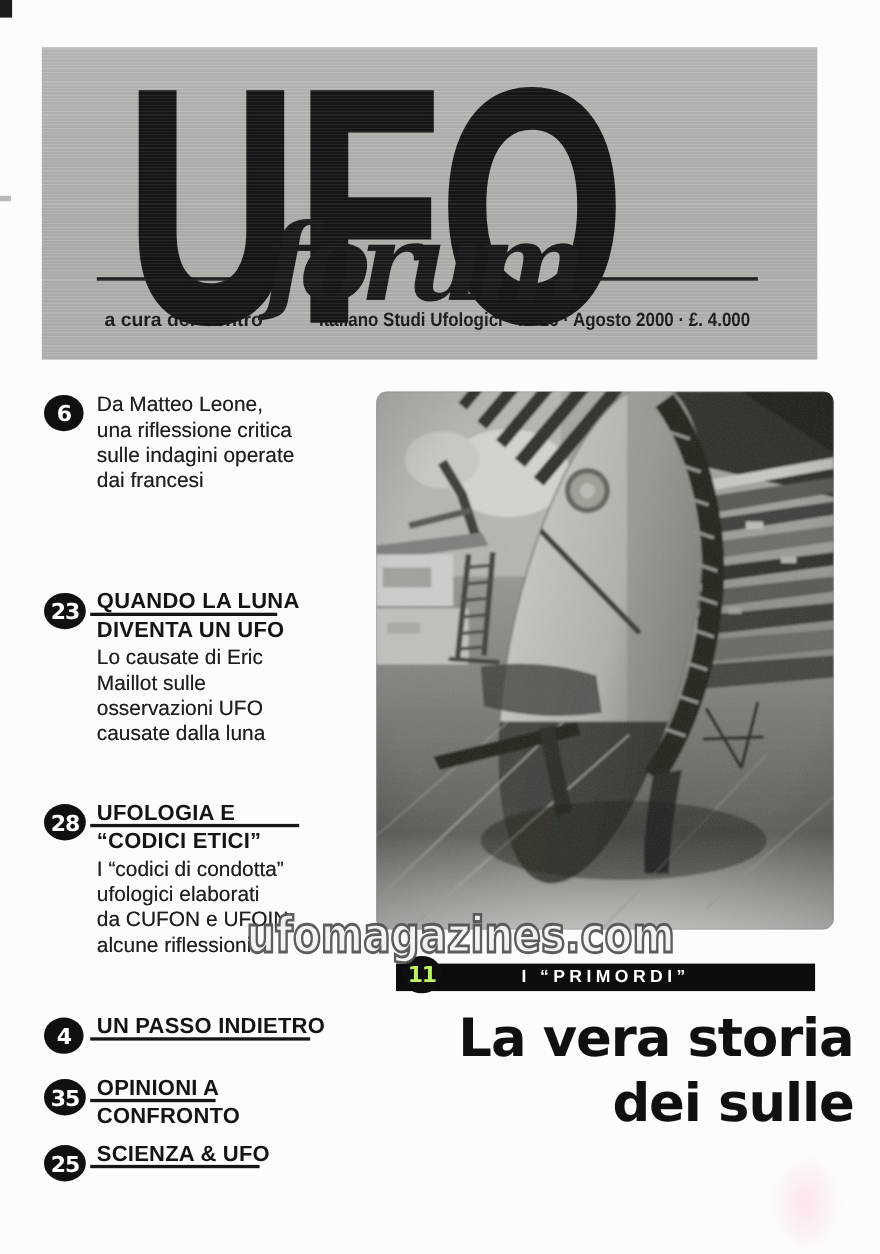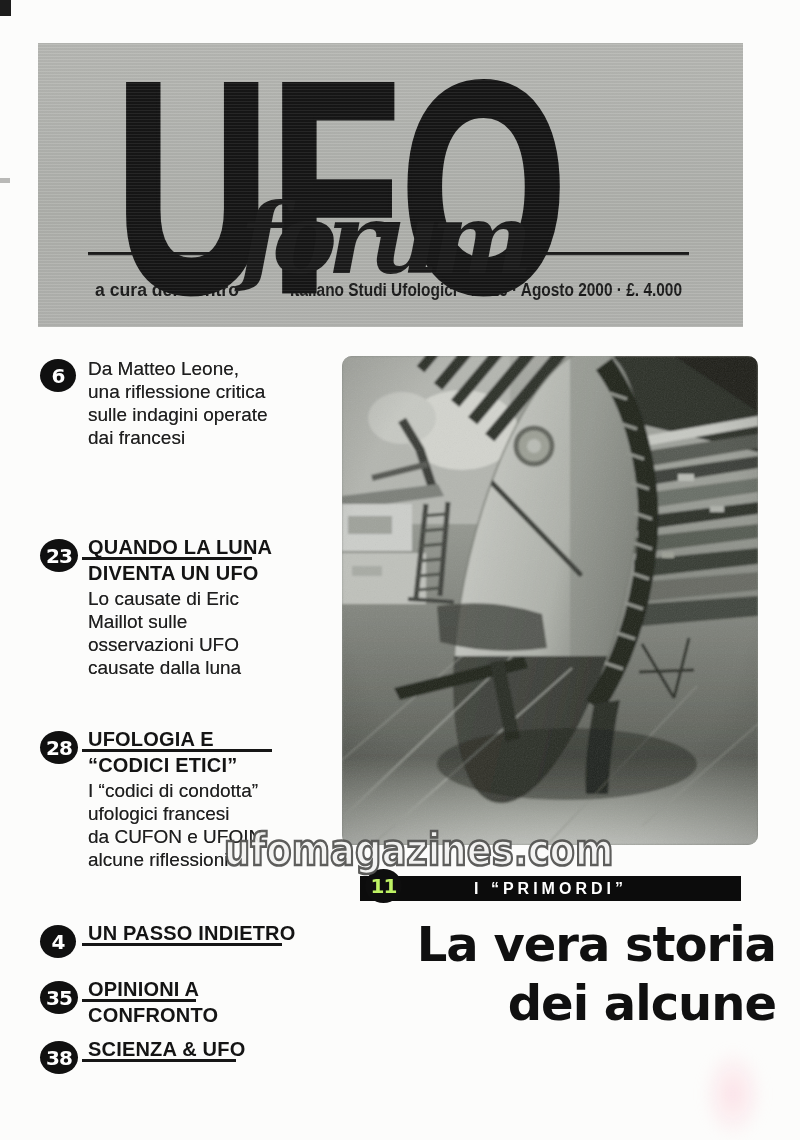--- a/index.html
+++ b/index.html
@@ -141,21 +141,21 @@
       <span class="badge">
           <span>28</span>
         </span>
       <h3 class="toc-title" style="margin:0">
         <span class="t">UFOLOGIA E</span>
           <span class="rule" style="width:190px;top:22px"></span>
         <span class="t" style="margin-top:2px">“CODICI ETICI”</span>
       </h3>
       <p class="toc-body">
         <span>I “codici di condotta”</span>
-        <span>ufologici francesi</span>
+        <span>ufologici elaborati</span>
         <span>da CUFON e UFOIN:</span>
         <span>alcune riflessioni</span>
       </p>
     </section>
 
     <section class="toc-item" style="top:921px">
       <span class="badge" style="width:36px">
           <span>4</span>
         </span>
       <h3 class="toc-title" style="margin:0">
@@ -170,21 +170,21 @@
         </span>
       <h3 class="toc-title" style="margin:0">
         <span class="t">OPINIONI A</span>
           <span class="rule" style="width:114px;top:22px"></span>
         <span class="t" style="margin-top:2px">CONFRONTO</span>
       </h3>
     </section>
 
     <section class="toc-item" style="top:1037px">
       <span class="badge">
-          <span>38</span>
+          <span>25</span>
         </span>
       <h3 class="toc-title" style="margin:0">
         <span class="t">SCIENZA &amp; UFO</span>
           <span class="rule" style="width:154px;top:22px"></span>
       </h3>
     </section>
 
   </nav>
 
   <figure class="photo" title="Grainy black-and-white photo of a disc-shaped craft standing upright in a cluttered workshop">
@@ -327,17 +327,17 @@
   <div class="watermark">ufomagazines.com</div>
 
   <span class="feature-badge">
       <span>11</span>
     </span>
   <div class="kicker-bar">
     <span>I “PRIMORDI”</span>
   </div>
   <h1 class="headline">
     <span>La vera storia</span>
-    <span>dei alcune</span>
+    <span>dei sulle</span>
   </h1>
 
   <div class="pink-streak"></div>
 </div>
 
 </body></html>

